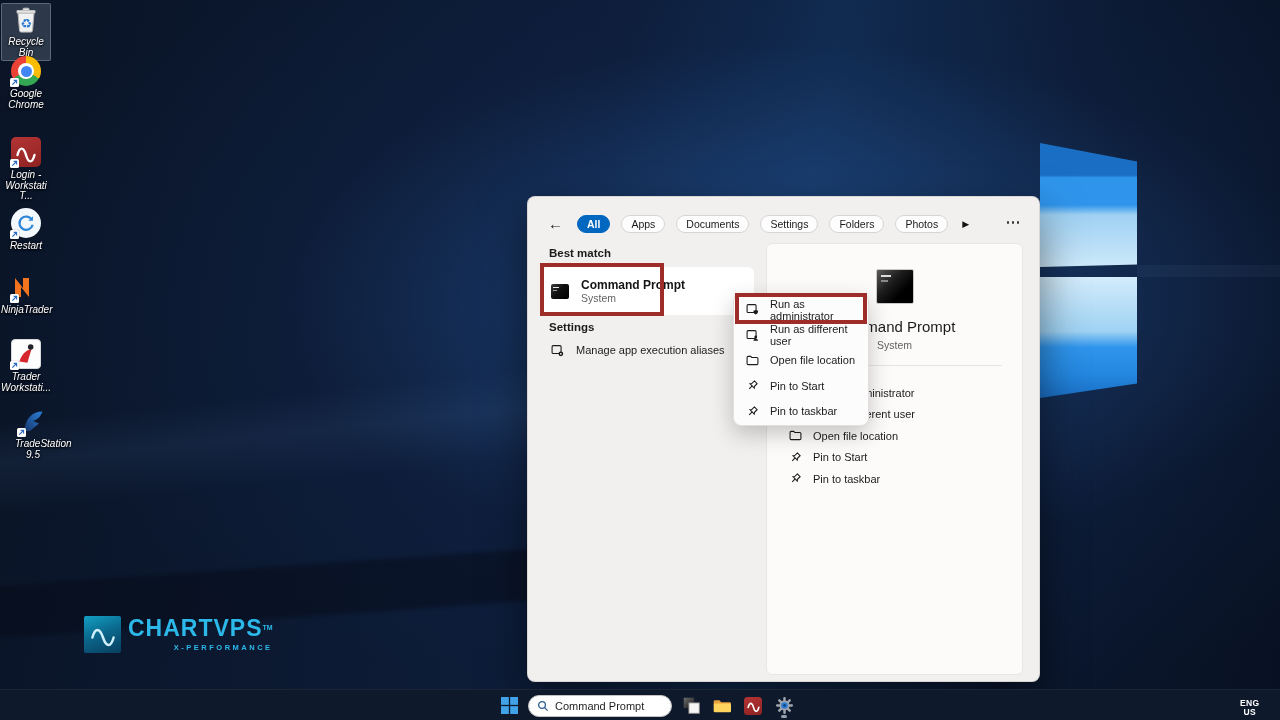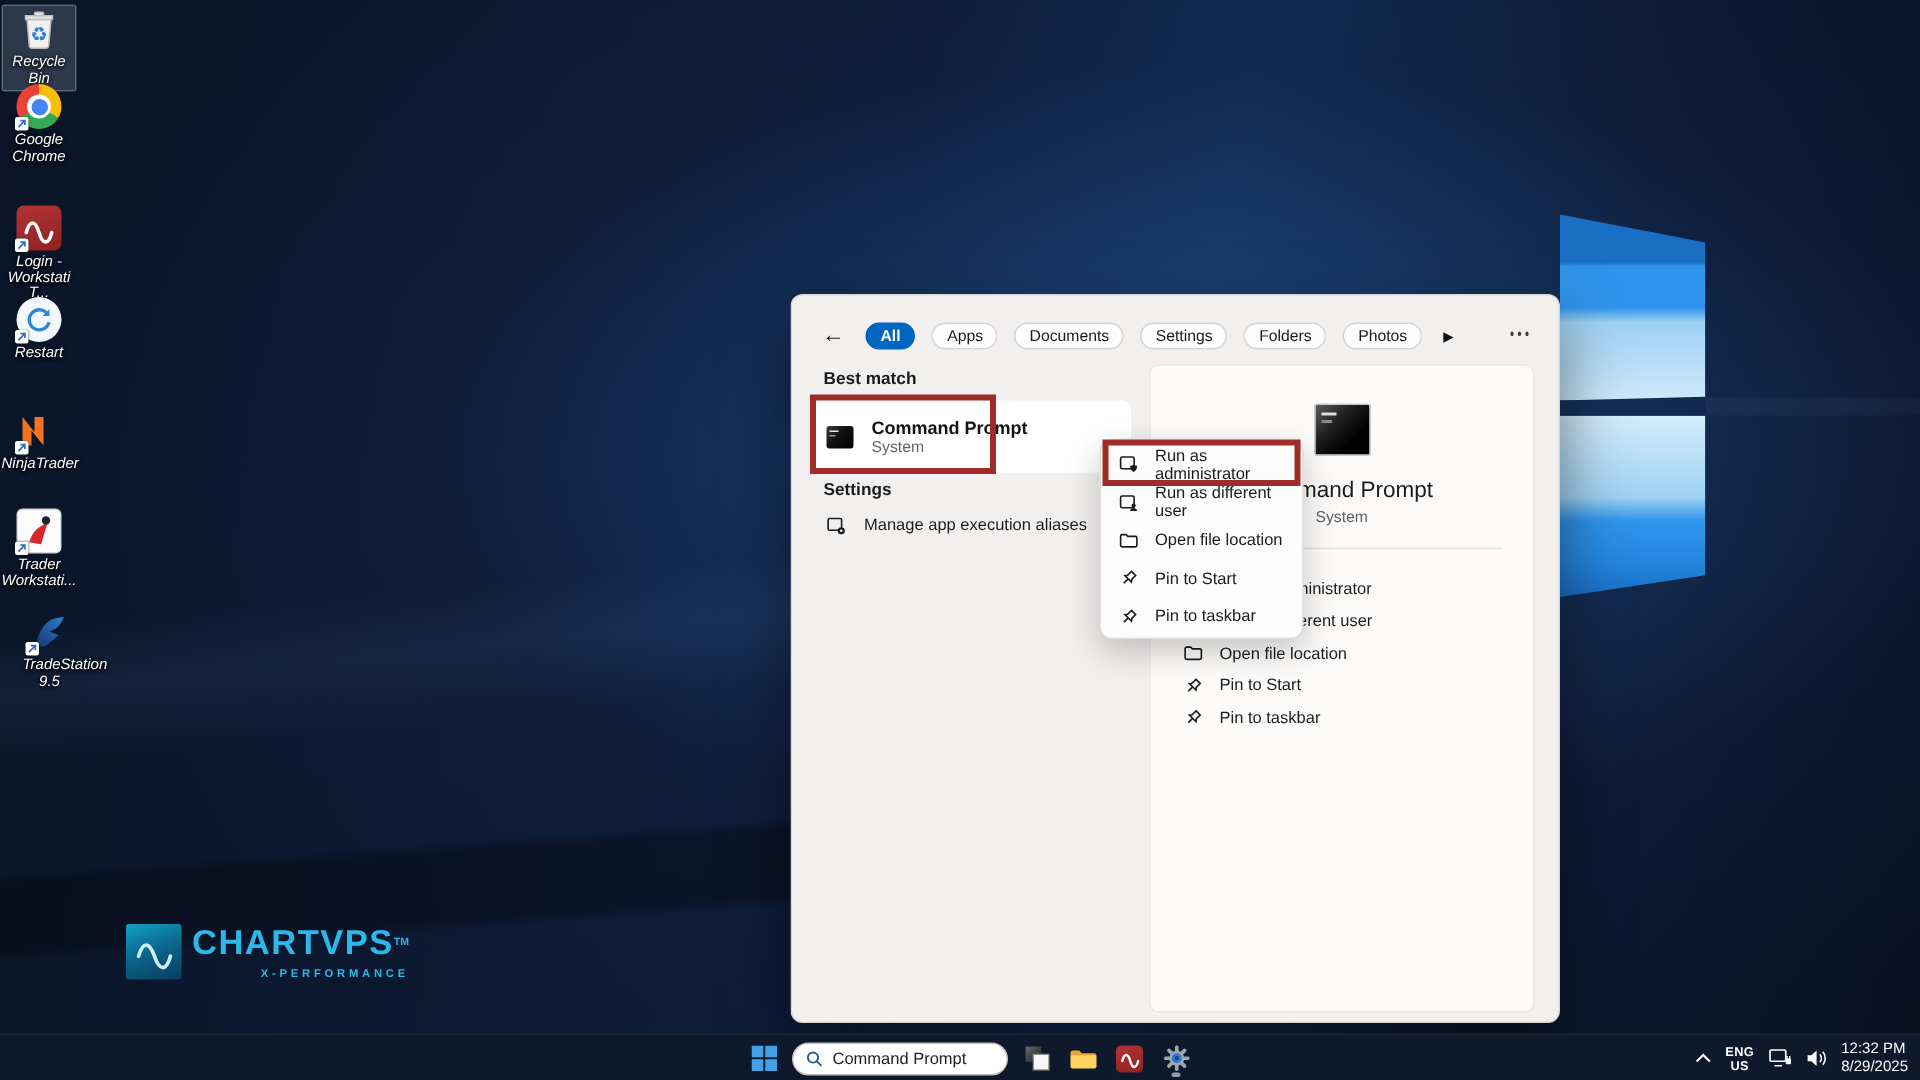--- a/index.html
+++ b/index.html
@@ -100,21 +100,21 @@
   
   .taskbar { position:absolute; left:0; bottom:0; width:1280px; height:31px; background:#0e1a2c;
     border-top:1px solid rgba(255,255,255,.05); }
   .tb-center { position:absolute; left:497px; top:0; height:31px; display:flex; align-items:center; gap:7px; }
   .tb-btn { width:24px; height:26px; display:flex; align-items:center; justify-content:center; border-radius:4px; position:relative; }
   .tb-search { width:144px; height:22px; border-radius:11px; background:#fff; border:1px solid #c3c3c3;
     display:flex; align-items:center; gap:6px; padding-left:8px; }
   .tb-search .val { font-size:11px; color:#1f1f1f; }
   .run-dot { position:absolute; bottom:1px; left:50%; transform:translateX(-50%); width:6px; height:2.5px; border-radius:2px; background:#93a0ac; }
   .tb-redapp { width:18px; height:18px; border-radius:3.5px; background:linear-gradient(160deg,#b33434,#8f2222); display:flex; align-items:center; justify-content:center; }
-  .tray { position:absolute; right:8px; top:0; height:31px; display:flex; align-items:center; gap:9px; color:#fff; }
+  .tray { position:absolute; right:8px; top:0; height:31px; display:flex; align-items:center; gap:9px; color:#fff;flex-direction:column; }
   .lang { font-size:8.5px; line-height:9px; text-align:center; font-weight:bold; letter-spacing:.3px; }
   .clock { font-size:10px; line-height:12px; text-align:left; }
 </style>
 </head>
 <body>
 
 <div id="screen">
 
   <div class="beam beam-light"></div>
   <div class="beam beam-dark"></div>
@@ -163,21 +163,21 @@
             <path d="M1.5 6.5 6 2M3 1.6h3.4V5" fill="none" stroke="#2b6cc4" stroke-width="1.3"></path>
           </svg>
       </span>
     </div>
     <div class="lbl">
       <div>Login -</div>
       <div>Workstati T...</div>
     </div>
   </div>
 
-  <div class="dicon" style="top:198px;">
+  <div class="dicon" style="top:208px;">
     <div class="art">
       <div class="restart-ball">
         <svg viewBox="0 0 24 24" width="22" height="22">
           <path d="M18.5 8.5A7.3 7.3 0 1 0 19.3 14" fill="none" stroke="#2f86d6" stroke-width="2.4"></path>
           <path d="M19.6 4.5v5h-5z" fill="#2f86d6"></path>
         </svg>
       </div>
       <span class="shortcut-badge">
         <svg viewBox="0 0 8 8" width="7" height="7">
             <path d="M1.5 6.5 6 2M3 1.6h3.4V5" fill="none" stroke="#2b6cc4" stroke-width="1.3"></path>

